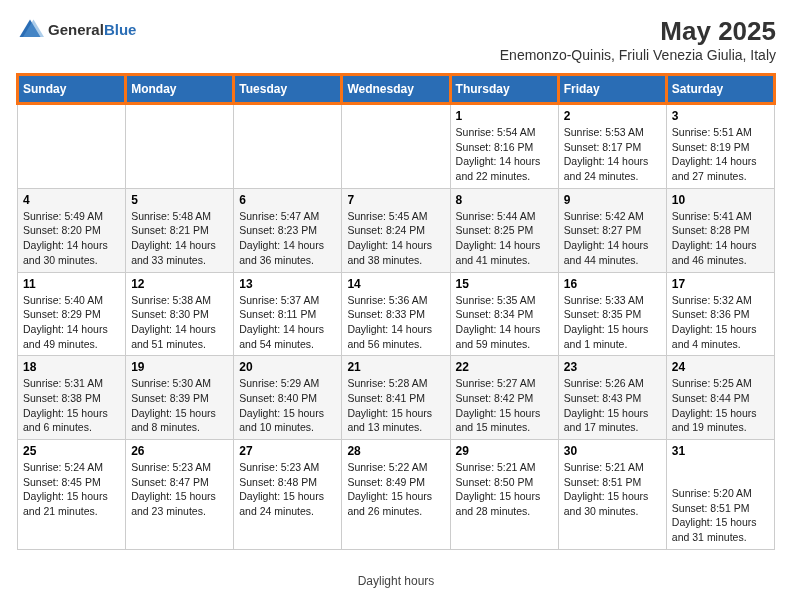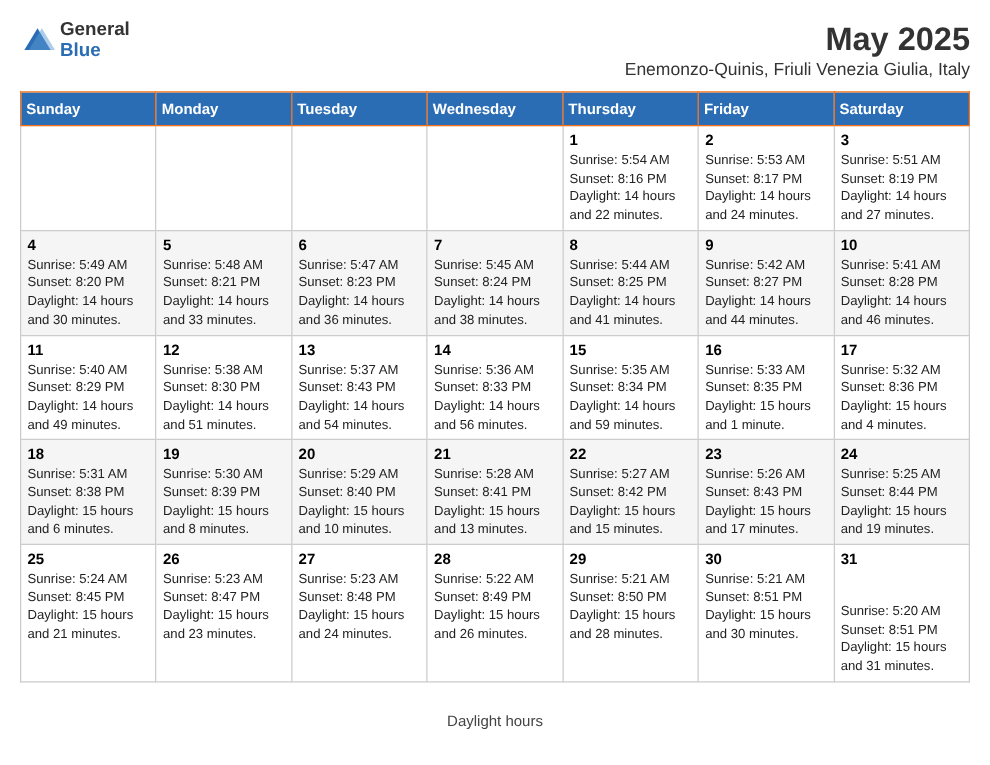--- a/index.html
+++ b/index.html
@@ -16,22 +16,23 @@
       align-items: flex-start;
       margin-bottom: 10px;
     }
     .logo {
       display: flex;
       align-items: center;
       gap: 4px;
     }
     .logo-text {
       display: flex;
-      flex-direction: column;
+      flex-direction: row;
       line-height: 1.1;
+      align-items: flex-end;
     }
     .logo-general {
       font-size: 15px;
       font-weight: bold;
       color: #333;
     }
     .logo-blue {
       font-size: 15px;
       font-weight: bold;
       color: #2a6db5;
@@ -57,21 +58,21 @@
       border-collapse: collapse;
       font-size: 11px;
     }
     th {
       background: #2a6db5;
       color: white;
       padding: 6px 4px;
       text-align: left;
       font-size: 12px;
       font-weight: bold;
-      border: 1px solid #f97316;
+      border: 3px solid #f97316;
     }
     td {
       border: 1px solid #ccc;
       padding: 4px 5px;
       vertical-align: top;
       width: calc(100% / 7);
       height: 80px;
     }
     .day-num {
       font-weight: bold;
@@ -225,21 +226,21 @@
         <td>
           <span class="day-num">12</span>
           <div class="cell-data" style="white-space: pre-line;">Sunrise: 5:38 AM
 Sunset: 8:30 PM
 Daylight: 14 hours
 and 51 minutes.</div>
         </td>
         <td>
           <span class="day-num">13</span>
           <div class="cell-data" style="white-space: pre-line;">Sunrise: 5:37 AM
-Sunset: 8:43 PM
+Sunset: 8:11 PM
 Daylight: 14 hours
 and 54 minutes.</div>
         </td>
         <td>
           <span class="day-num">14</span>
           <div class="cell-data" style="white-space: pre-line;">Sunrise: 5:36 AM
 Sunset: 8:33 PM
 Daylight: 14 hours
 and 56 minutes.</div>
         </td>

